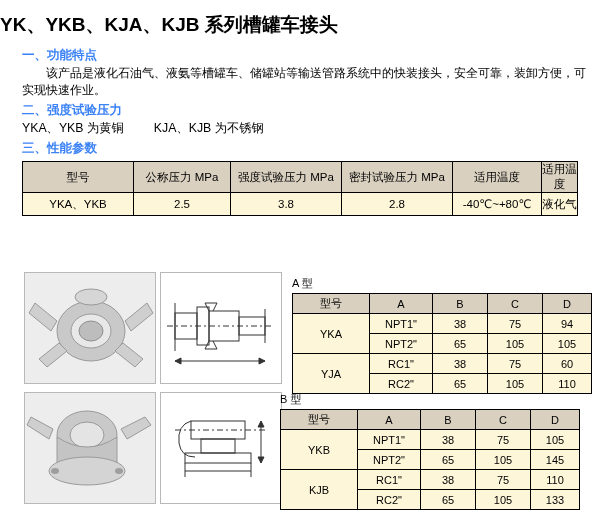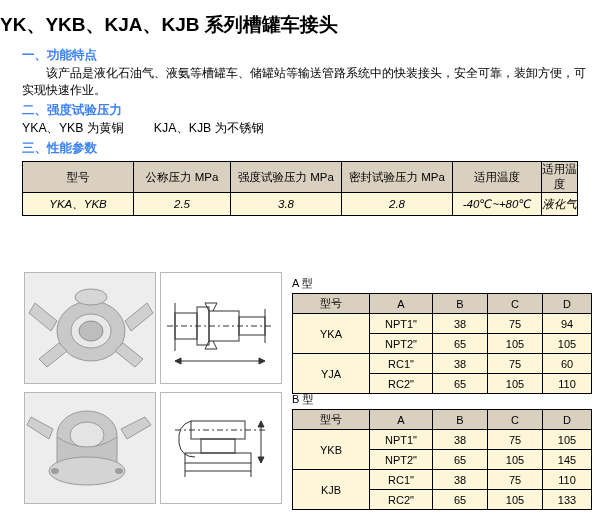--- a/index.html
+++ b/index.html
@@ -69,21 +69,20 @@
     font-family: "Liberation Sans", "DejaVu Sans", sans-serif;
     font-weight: normal;
     padding: 0;
   }
   table.spec thead td {
     background: #d9d0c0;
     font-size: 11.5px;
   }
   table.spec tbody td {
     background: #fdf6d8;
-    font-style: italic;
   }
   table.spec tbody td.first {
     background: #fdf6d8;
   }
   
   .dim-label {
     font-size: 11px;
     font-family: "Liberation Sans", "DejaVu Sans", sans-serif;
     margin-bottom: 2px;
   }
@@ -266,21 +265,21 @@
         <line x1="24" y1="78" x2="90" y2="78"></line>
         <line x1="24" y1="70" x2="24" y2="84"></line>
         <line x1="90" y1="70" x2="90" y2="84"></line>
         <line x1="100" y1="28" x2="100" y2="70"></line>
         <path d="M100 28 l-3 6 h6 z" fill="#333"></path>
         <path d="M100 70 l-3 -6 h6 z" fill="#333"></path>
       </g>
     </svg>
   </div>
 
-  <div style="position:absolute; left:292px; top:392px; width:300px;">
+  <div style="position:absolute; left:280px; top:392px; width:300px;">
     <div class="dim-label">B 型</div>
     <table class="dim">
       <thead>
         <tr>
           <td style="width:76px">型号</td>
           <td style="width:62px">A</td>
           <td style="width:54px">B</td>
           <td style="width:54px">C</td>
           <td>D</td>
         </tr>

